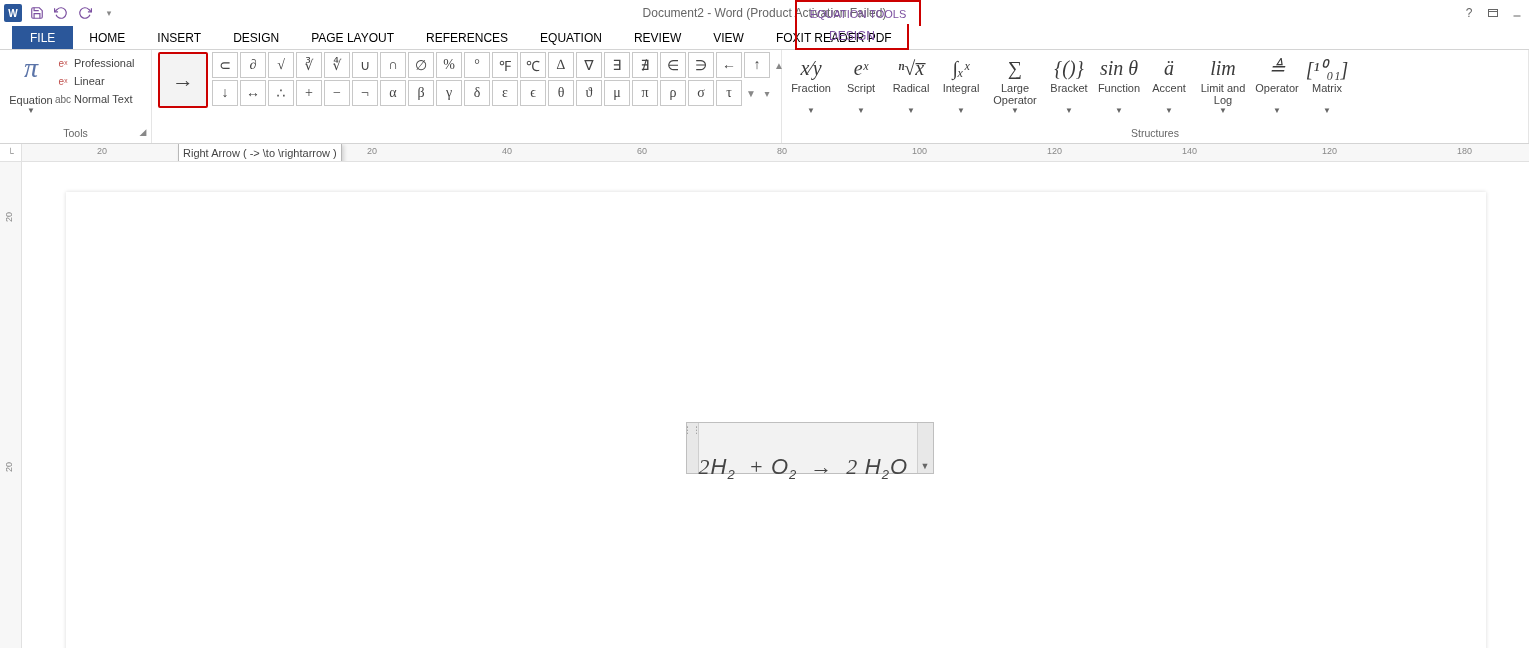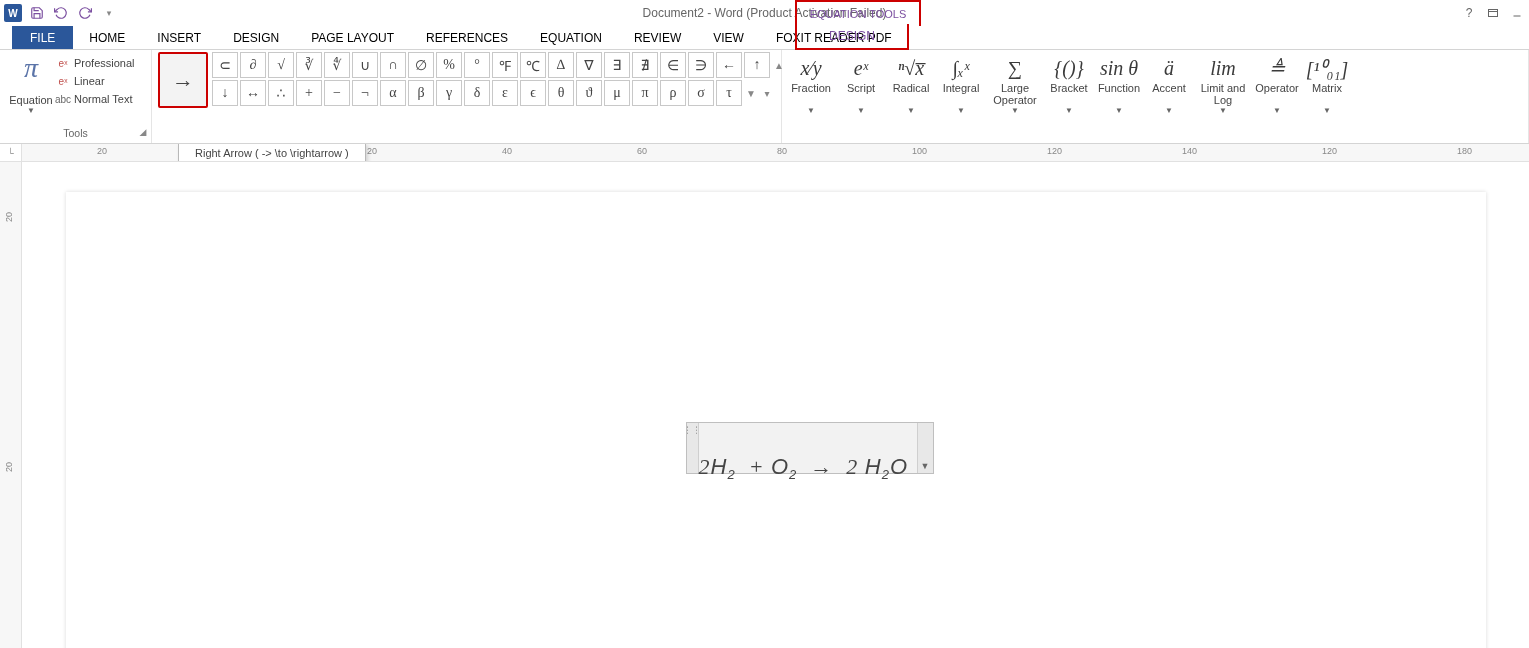--- a/index.html
+++ b/index.html
@@ -50,21 +50,21 @@
   .struct.wide { width: 58px; }
   .struct-ic { height: 28px; display: flex; align-items: center; justify-content: center; font-size: 20px; font-family: "Cambria Math", serif; font-style: italic; color: #3b3b3b; }
   .struct-label { font-size: 11px; text-align: center; line-height: 12px; min-height: 24px; display: flex; flex-direction: column; justify-content: flex-start; }
   .struct .drop { font-size: 8px; color: #666; }
 
   
   .ruler-row { height: 18px; background: #fff; border-bottom: 1px solid #e1e1e1; position: relative; display: flex; }
   .ruler-corner { width: 22px; height: 18px; border-right: 1px solid #e1e1e1; display:flex; align-items:center; justify-content:center; font-size:9px; color:#888;}
   .hruler { flex: 1; position: relative; background: #f7f7f7; overflow:hidden; }
   .rlabel { position: absolute; top: 2px; font-size: 9px; color: #888; }
-  .tooltip-box { position: absolute; left: 156px; top: -1px; background: #fff; border: 1px solid #b8b8b8; padding: 3px 16px; font-size: 11px; color: #444; box-shadow: 2px 2px 4px rgba(0,0,0,.15); z-index: 5; }
+  .tooltip-box { position: absolute; left: 156px; top: -1px; background: #fff; border: 1px solid #b8b8b8; padding: 3px 4px; font-size: 11px; color: #444; box-shadow: 2px 2px 4px rgba(0,0,0,.15); z-index: 5; }
 
   
   .workspace { display: flex; height: 490px; background: #fff; }
   .vruler { width: 22px; border-right: 1px solid #e1e1e1; background: #f7f7f7; position: relative; }
   .vrl { position: absolute; left: 4px; font-size: 9px; color: #888; transform: rotate(-90deg); transform-origin: left top; }
   .page-area { flex: 1; background: #fff; position: relative; display: flex; justify-content: center; padding-top: 30px; }
   .page { width: 1420px; min-height: 460px; background: #fff; box-shadow: 0 0 4px rgba(0,0,0,.15); position: relative; }
   .eq-box { position: absolute; left: 620px; top: 230px; width: 248px; height: 52px; border: 1px solid #bfbfbf; background: #f2f2f2; display: flex; align-items: center; }
   .eq-handle { width: 12px; height: 100%; background: #e8e8e8; border-right: 1px solid #cfcfcf; cursor: grab; display:flex; align-items:flex-start; justify-content:center; padding-top:2px; font-size:9px;color:#888;}
   .eq-body { flex: 1; font-family: "Cambria Math", serif; font-size: 22px; font-style: italic; padding-left: 0; letter-spacing: 1px; margin-top: 40px; }
@@ -269,20 +269,21 @@
           <div class="struct-ic">≜</div>
           <div class="struct-label">Operator</div>
           <div class="drop">▼</div>
         </div>
         <div class="struct">
           <div class="struct-ic">[¹⁰₀₁]</div>
           <div class="struct-label">Matrix</div>
           <div class="drop">▼</div>
         </div>
       </div>
+    <div class="group-label">Structures</div>
   </div>
 
 </div>
 
 <div class="ruler-row">
   <div class="ruler-corner">└</div>
   <div class="hruler" id="hruler">
     <div class="tooltip-box">Right Arrow ( -&gt;  \to  \rightarrow )</div>
   <div class="rlabel" style="left: 75px;">20</div>
       <div class="rlabel" style="left: 345px;">20</div>

